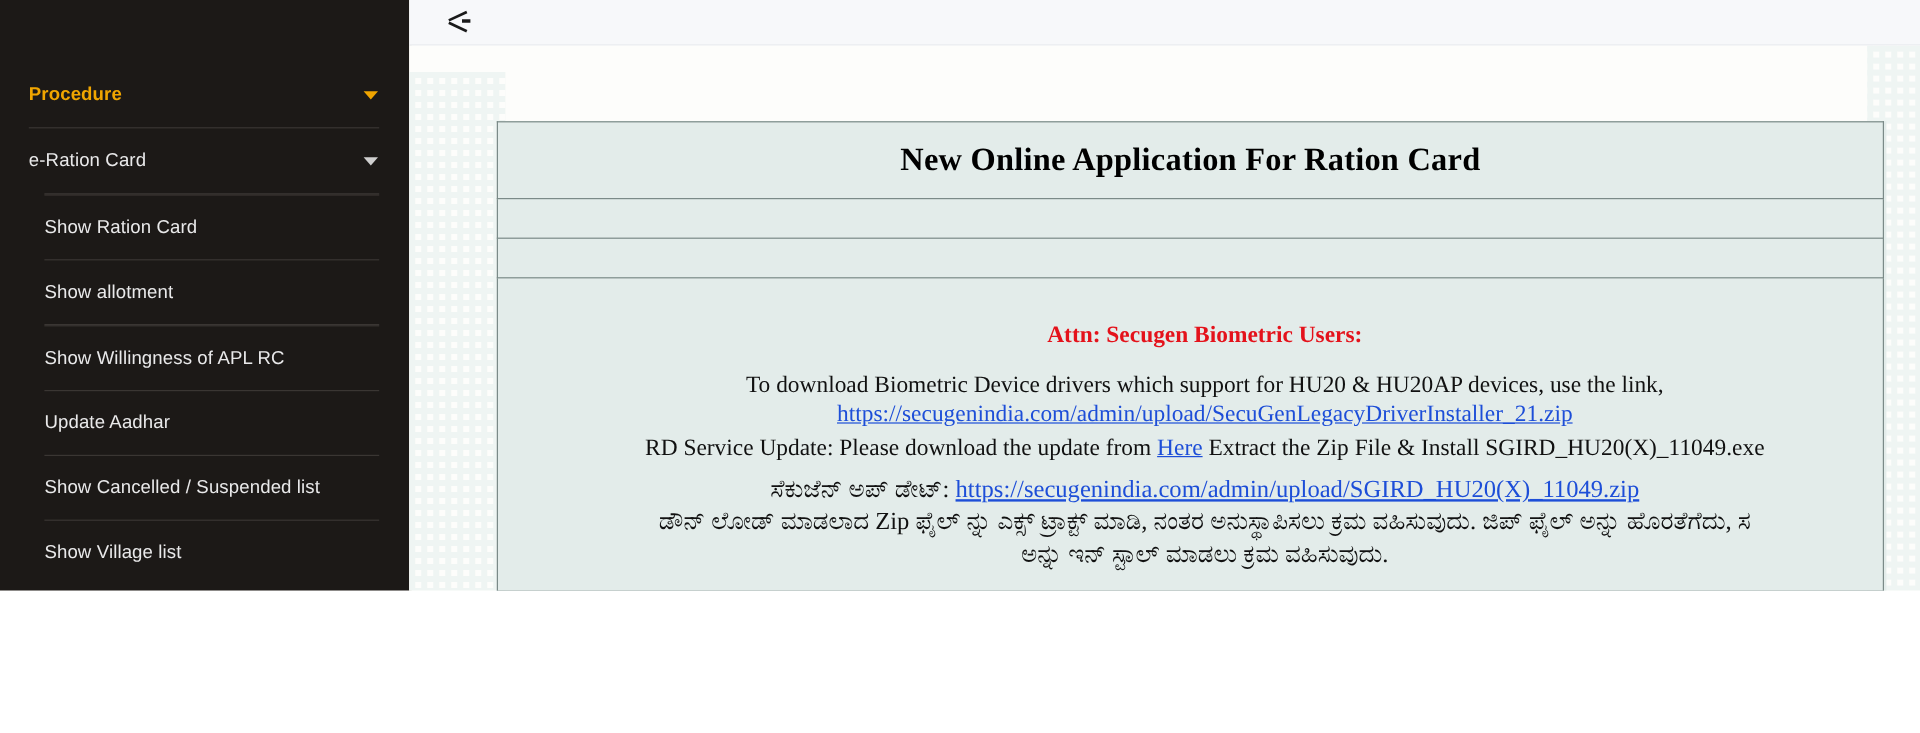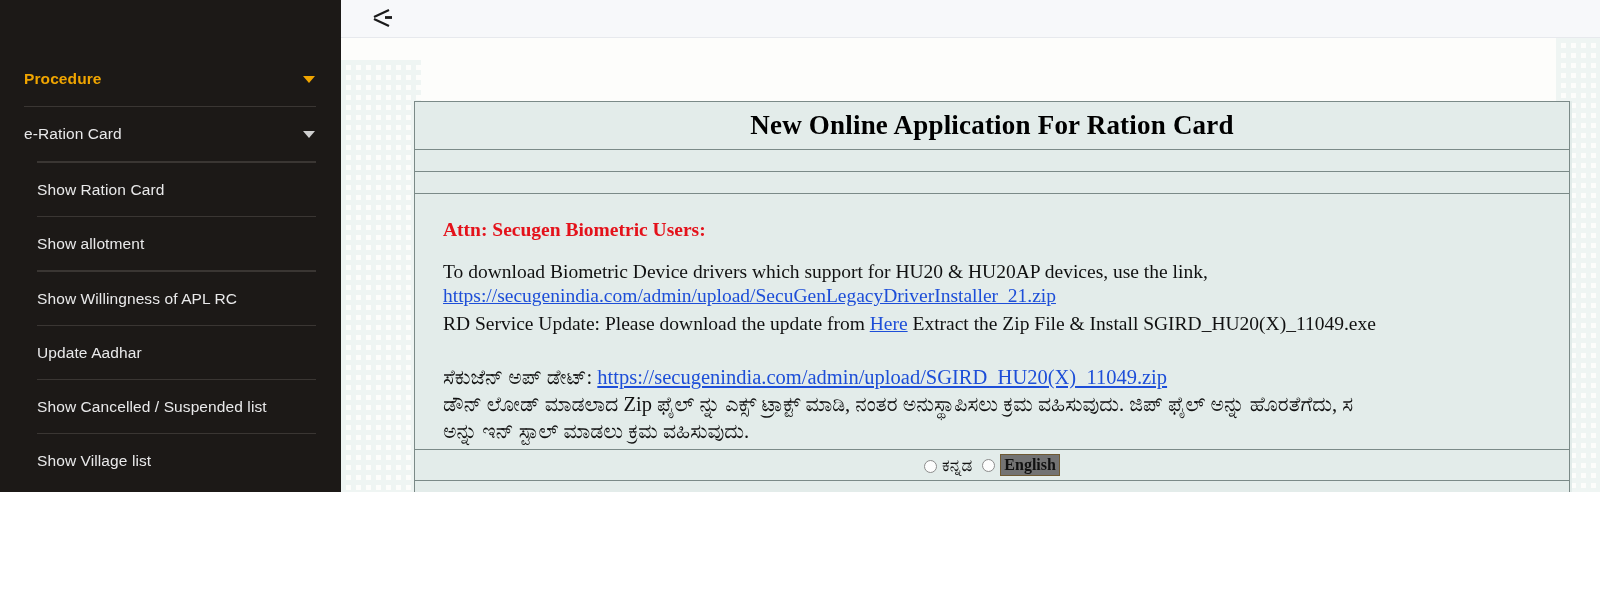--- a/index.html
+++ b/index.html
@@ -94,51 +94,52 @@
   #form-table {
     position: absolute; left: 0; top: 0;
     width: 1156px;
     border-collapse: collapse;
     background: #e3ecea;
     table-layout: fixed;
   }
   #form-table td {
     border: 1px solid #7b8a88;
     background: #e3ecea;
-    padding: 4px;
+    padding: 16px;
     vertical-align: middle;
   }
   .row-title { height: 48px; text-align: center; }
   .row-title .t {
     font-family: "Liberation Serif", serif;
     font-weight: bold;
     font-size: 27px;
     color: #000;
     letter-spacing: .2px;
   }
   .row-blank-a { height: 22px; }
   .row-blank-b { height: 22px; }
 
   .row-notice { height: 232px; vertical-align: top; }
   .notice-inner {
     padding: 22px 0 0 24px;
     font-family: "Liberation Serif", serif;
     font-size: 19.5px;
     color: #111;
     line-height: 1.0;
+    text-align: center;
   }
   .attn {
     color: #e4121b;
     font-weight: bold;
     font-size: 19.5px;
     margin-bottom: 22px;
   }
   .para { margin-bottom: 5px; white-space: nowrap; }
   .para2 { margin-top: 8px; margin-bottom: 0; white-space: nowrap; }
-  .para3 { margin-top: 31px; white-space: nowrap; }
+  .para3 { margin-top: 12px; white-space: nowrap; }
   .kn {
     font-size: 20.5px;
     line-height: 1.32;
     white-space: nowrap;
   }
   a.lnk {
     color: #1d4ed8;
     text-decoration: underline;
   }
 

